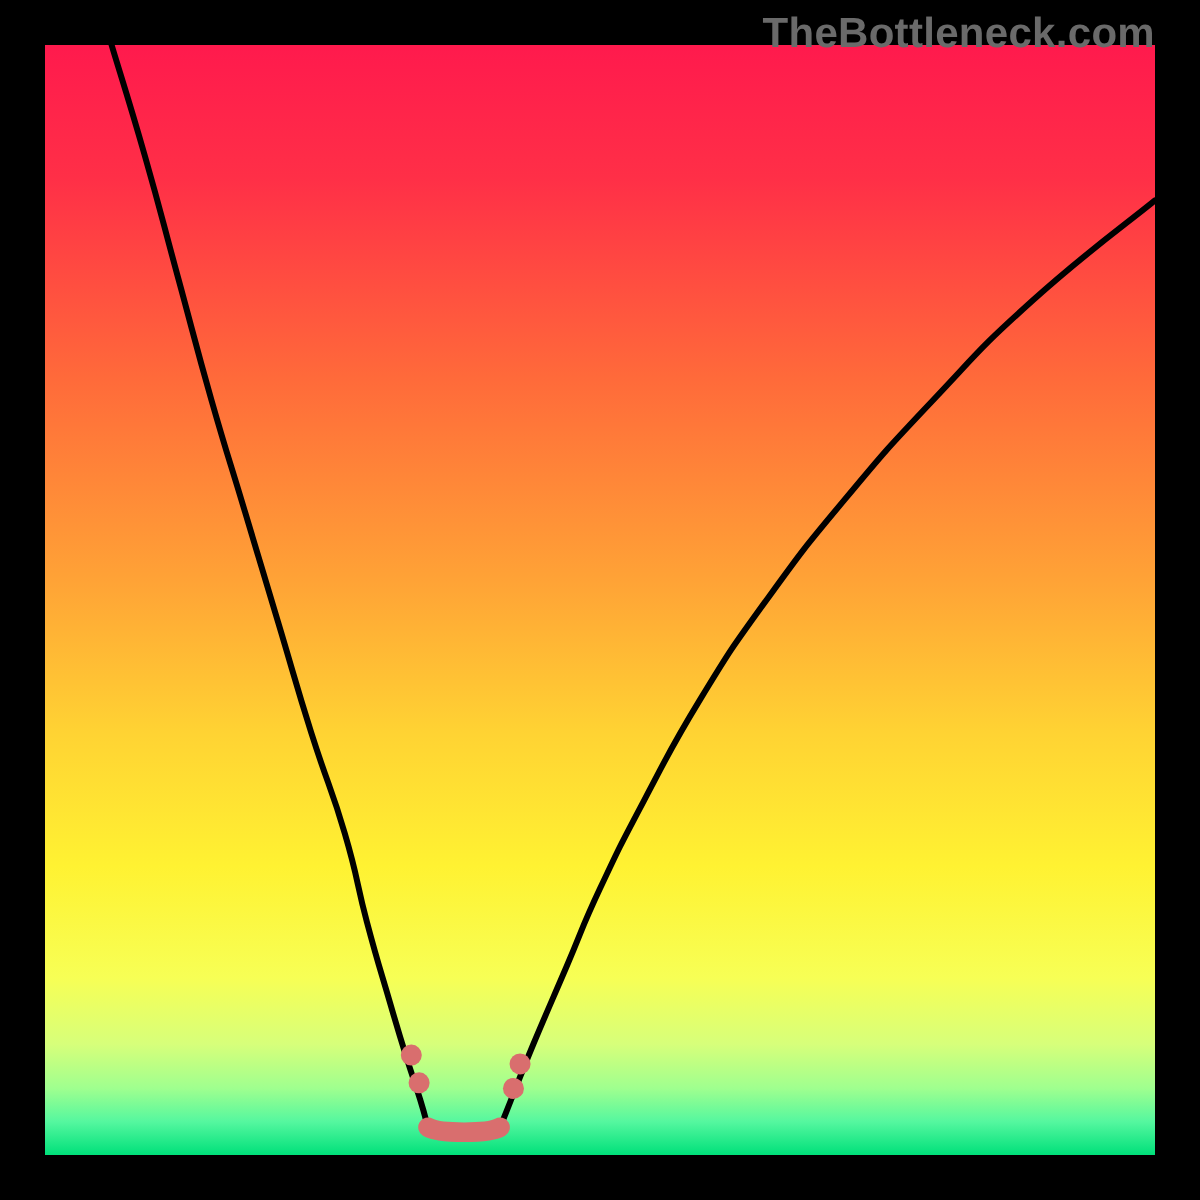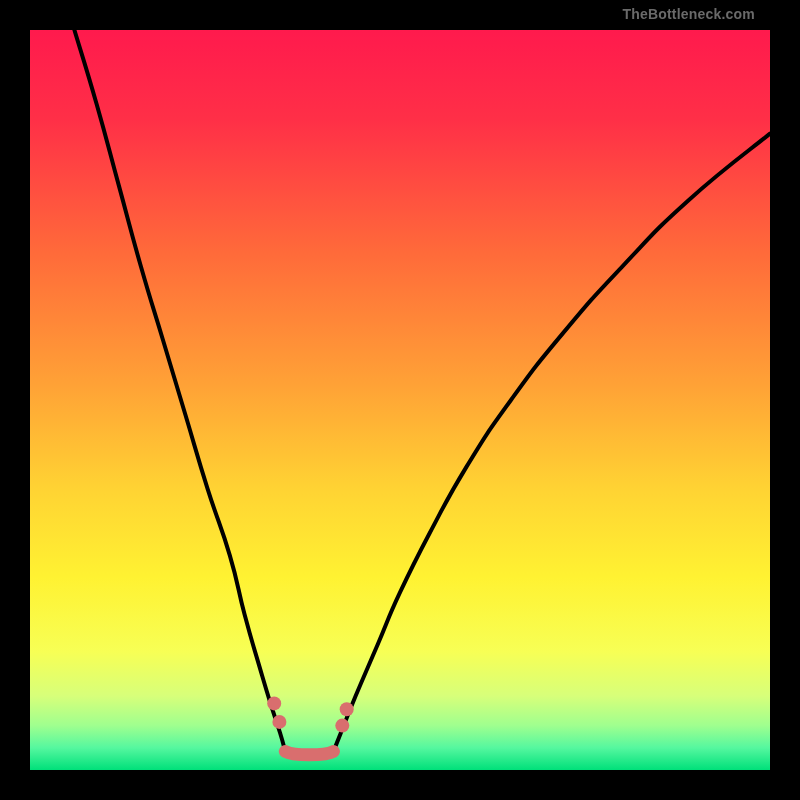--- a/index.html
+++ b/index.html
@@ -34,23 +34,23 @@
   .curve-svg {
     position: absolute;
     left: 0;
     top: 0;
     width: 100%;
     height: 100%;
   }
   .watermark {
     position: absolute;
     top: 6px;
-    right: 45px;
+    right: 30px;
     font-family: Arial, Helvetica, sans-serif;
-    font-size: 14px;
+    font-size: 28px;
     font-weight: 600;
     color: #6a6a6a;
     letter-spacing: 0.2px;
   }
 </style>
 </head>
 <body>
 <div class="frame">
   <div class="plot-area">
 

